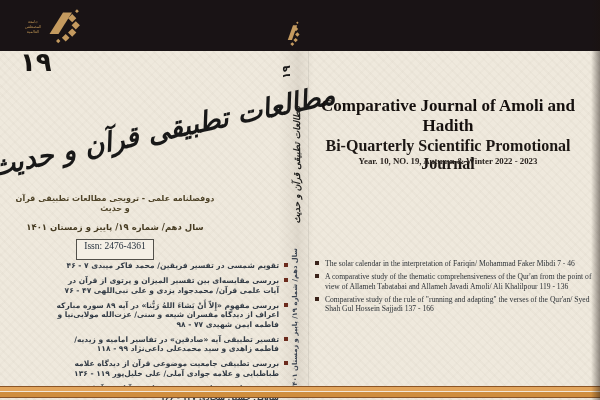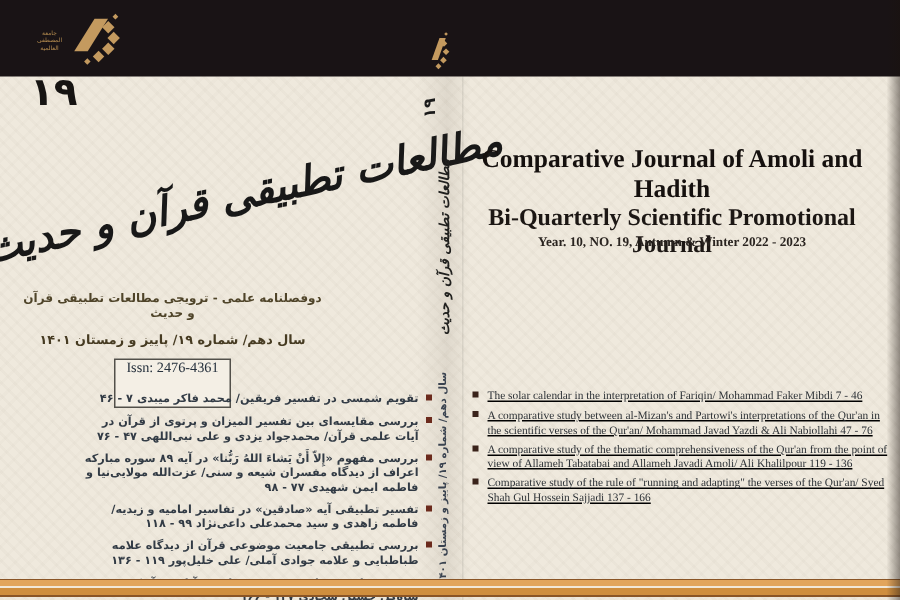--- a/index.html
+++ b/index.html
@@ -23,30 +23,30 @@
   .calligraphy{
     position:absolute;left:48px;top:86px;width:228px;height:88px;
     display:flex;align-items:center;justify-content:center;
     transform:rotate(-12deg);
     font-size:27px;font-weight:bold;font-style:italic;color:#181818;
     white-space:nowrap;direction:rtl;
   }
   .fa-subblock{position:absolute;left:15px;top:194px;width:200px;text-align:center;direction:rtl;}
   .fa-sub1{font-size:8px;font-weight:bold;color:#4f4429;line-height:10px;}
   .fa-sub2{font-size:8.5px;font-weight:bold;color:#463b22;line-height:10px;margin-top:8px;}
-  .issn-box{display:inline-block;margin-top:7px;padding:1px 7px 20px 7px;
+  .issn-box{display:inline-block;margin-top:7px;padding:1px 7px 8px 7px;
     border:1px solid #52504a;background:#f4efe5;
     font-family:"Liberation Serif",serif;font-size:9.5px;color:#25303c;direction:ltr;}
   
   .toc-fa{position:absolute;left:50px;top:261px;width:238px;direction:rtl;}
   .toc-fa .toc-item{display:flex;align-items:flex-start;margin-bottom:5.5px;}
   .toc-fa .toc-text{font-size:7.5px;font-weight:bold;line-height:9.5px;color:#323b45;text-align:right;}
   .toc-fa .bullet{flex:0 0 auto;width:4px;height:4px;background:#6d2a1c;margin:2px 0 0 5px;}
   .toc-en{position:absolute;left:315px;top:259px;width:279px;}
-  .toc-en .toc-item{display:flex;align-items:flex-start;margin-bottom:3.4px;text-decoration:underline;}
+  .toc-en .toc-item{display:flex;align-items:flex-start;margin-bottom:3.4px;}
   .toc-en .toc-text{font-family:"Liberation Serif",serif;font-size:7.6px;line-height:9.6px;
     color:#2c3136;text-align:left;}
   .toc-en .bullet{flex:0 0 auto;width:4px;height:4px;background:#3a231a;margin:2px 6px 0 0;}
   
   .spine-num{position:absolute;left:280px;top:84px;width:24px;height:13px;
     transform:rotate(-90deg);transform-origin:top left;
     font-size:11px;font-weight:bold;color:#1a1a1a;text-align:center;}
   .spine-title{position:absolute;left:292px;top:172px;width:66px;height:13px;
     transform:rotate(-90deg);transform-origin:top left;
     font-size:9px;font-weight:bold;font-style:italic;color:#20201e;
@@ -154,24 +154,20 @@
   <div class="en-sub">Bi-Quarterly Scientific Promotional Journal</div>
   <div class="en-year">Year. 10, NO. 19, Autumn &amp; Winter  2022 - 2023</div>
 
   <div class="toc-en">
 
       <div class="toc-item">
         <span class="bullet"></span>
         <span class="toc-text">The solar calendar in the interpretation of Fariqin/ Mohammad Faker Mibdi 7 - 46</span>
       </div>
 
-      <div class="toc-item">
-        <span class="bullet"></span>
-        <span class="toc-text">A comparative study between al-Mizan's and Partowi's interpretations of the Qur'an in the scientific verses of the Qur'an/ Mohammad Javad Yazdi &amp; Ali Nabiollahi 47 - 76</span>
-      </div>
 
 
 
       <div class="toc-item">
         <span class="bullet"></span>
         <span class="toc-text">A comparative study of the thematic comprehensiveness of the Qur'an from the point of view of Allameh Tabatabai and Allameh Javadi Amoli/ Ali Khalilpour 119 - 136</span>
       </div>
 
       <div class="toc-item">
         <span class="bullet"></span>

